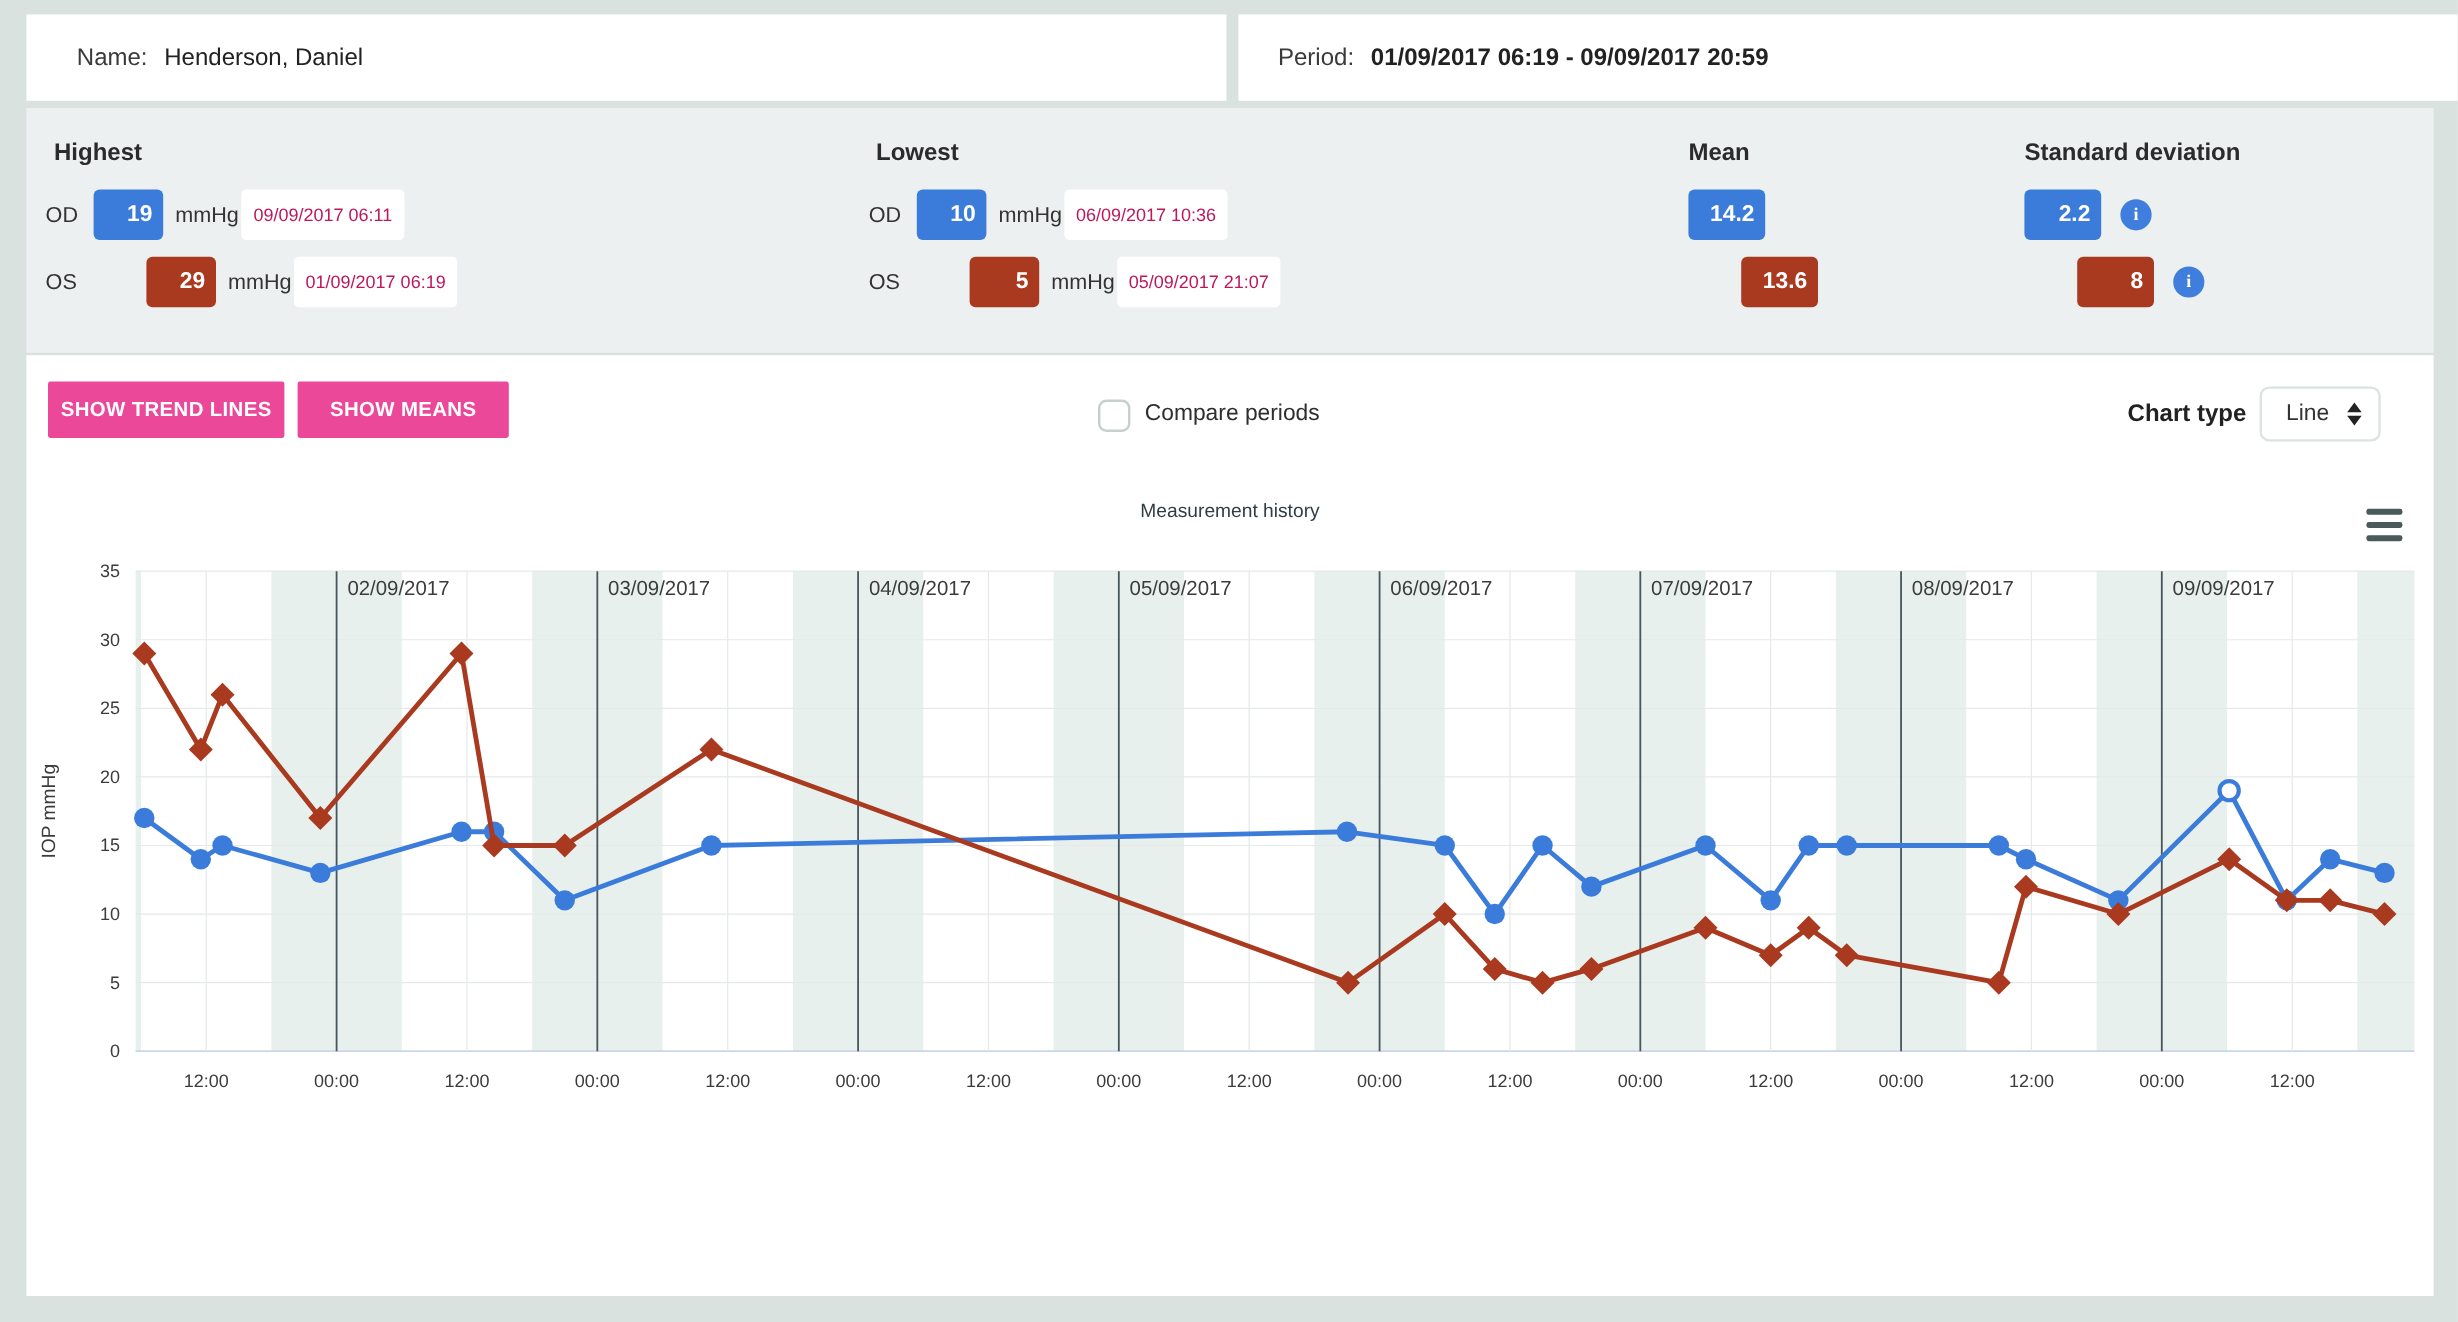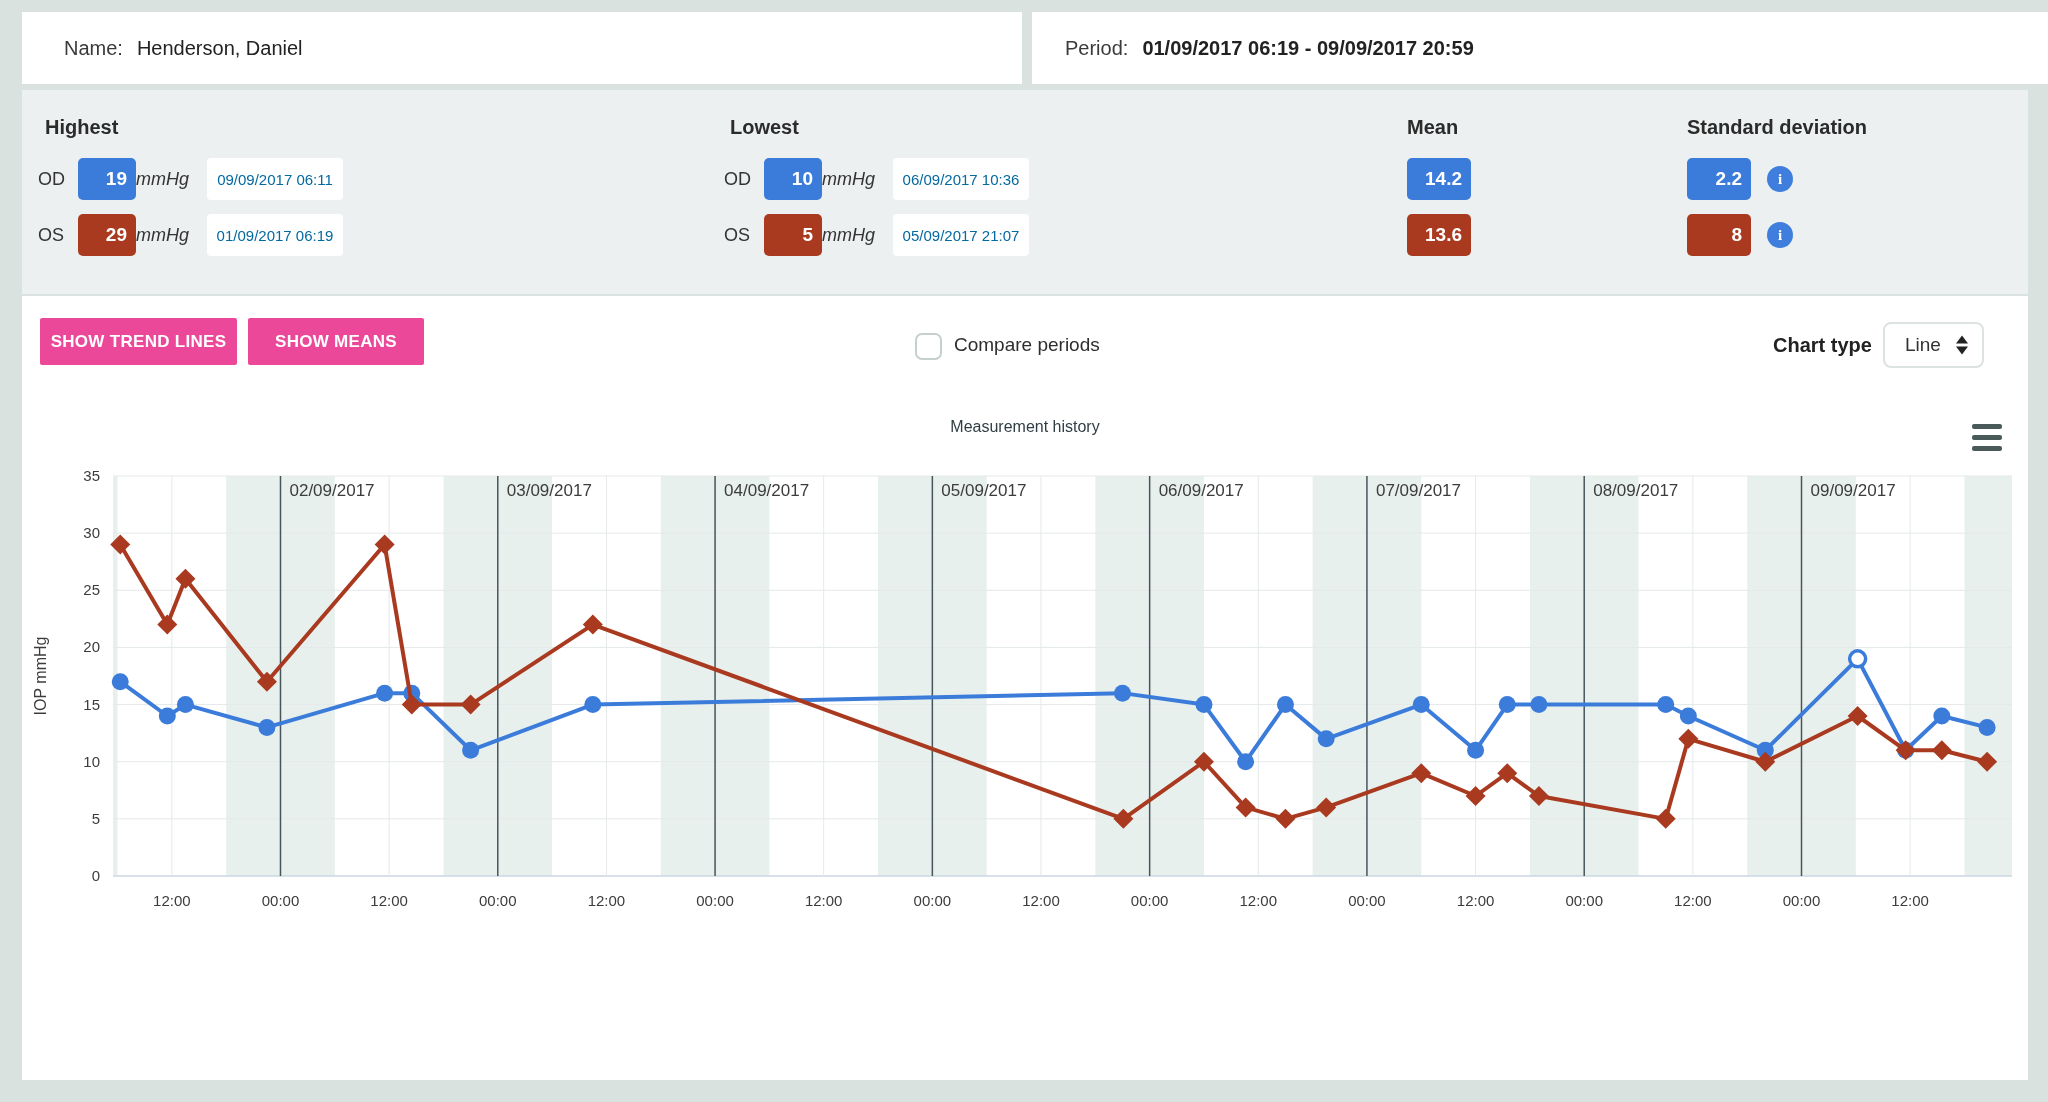--- a/index.html
+++ b/index.html
@@ -10,44 +10,44 @@
   .bar-text{display:flex;align-items:center;height:100%;font-size:20px;color:#3a3a3a;}
   .bar-text .val{margin-left:14px;color:#222;}
   .bar-text .val.bold{font-weight:bold;}
   #stats-panel{left:22px;top:90px;width:2006px;height:204px;background:#edf0f0;}
   .col-title{font-size:20px;font-weight:bold;color:#2b2b2b;}
   .stat-row{position:absolute;display:flex;align-items:center;height:42px;}
   .eye-label{font-size:18px;color:#333;width:40px;}
   .badge{width:58px;height:42px;border-radius:5px;display:flex;align-items:center;justify-content:flex-end;
     box-sizing:border-box;padding-right:9px;color:#fff;font-size:19px;font-weight:bold;}
   .badge.wide{width:64px;}
-  .unit{font-size:18px;color:#333;font-style:italic;}
-  .datebox{margin-left:18px;width:136px;height:42px;background:#fff;border-radius:4px;display:flex;
-    align-items:center;justify-content:center;font-size:15px;color:#0369a1;}
+  .unit{font-size:18px;color:#333;margin-left:10px;}
+  .datebox{margin-left:2px;width:136px;height:42px;background:#fff;border-radius:4px;display:flex;
+    align-items:center;justify-content:center;font-size:15px;color:#be185d;}
   .info-dot{width:26px;height:26px;border-radius:50%;display:flex;align-items:center;justify-content:center;
     color:#fff;font-size:15px;font-weight:bold;margin-left:16px;font-family:"Liberation Serif",serif;}
   #chart-panel{left:22px;top:296px;width:2006px;height:784px;background:#ffffff;}
   .btn-blue{position:absolute;display:flex;align-items:center;justify-content:center;color:#fff;
     font-size:17px;font-weight:bold;letter-spacing:.3px;border-radius:2px;cursor:pointer;}
   .checkbox{position:absolute;width:27px;height:27px;background:#fff;border:2px solid #c6d0cf;border-radius:7px;box-sizing:border-box;}
   .chk-label{position:absolute;font-size:19px;color:#2e2e2e;}
   .ct-label{position:absolute;font-size:20px;font-weight:bold;color:#222;}
   .select{position:absolute;background:#fff;border:2px solid #dde2e2;border-radius:8px;box-sizing:border-box;
     display:flex;align-items:center;font-size:19px;color:#333;padding-left:20px;}
   .sel-arrows{position:absolute;right:14px;top:50%;transform:translateY(-50%);display:flex;flex-direction:column;gap:3px;}
   .tri-up{width:0;height:0;border-left:6px solid transparent;border-right:6px solid transparent;border-bottom:8px solid #222;}
   .tri-down{width:0;height:0;border-left:6px solid transparent;border-right:6px solid transparent;border-top:8px solid #222;}
   #chart-title{position:absolute;width:100%;text-align:center;font-size:16px;color:#303e44;}
   .burger{position:absolute;width:30px;height:27px;display:flex;flex-direction:column;justify-content:space-between;cursor:pointer;}
   .burger div{height:5px;background:#4a5a5a;border-radius:2px;}
   text{font-family:"Liberation Sans",sans-serif;}
 </style>
 <style>
   .od-bg{background:#3b7cdb;}
-  .os-bg{background:#a93a20;}
+  .os-bg{background:#a93a20;margin-left:44px;}
   .blue-bg{background:#ec4899;}
   .info-bg{background:#3f7edd;}
 </style></head>
 <body>
 
 <div id="page">
 
   <div class="abs white-bar" style="left:22px;top:12px;width:1000px;height:72px;">
     <div class="bar-text" style="padding-left:42px;">
       <span>Name:</span>

